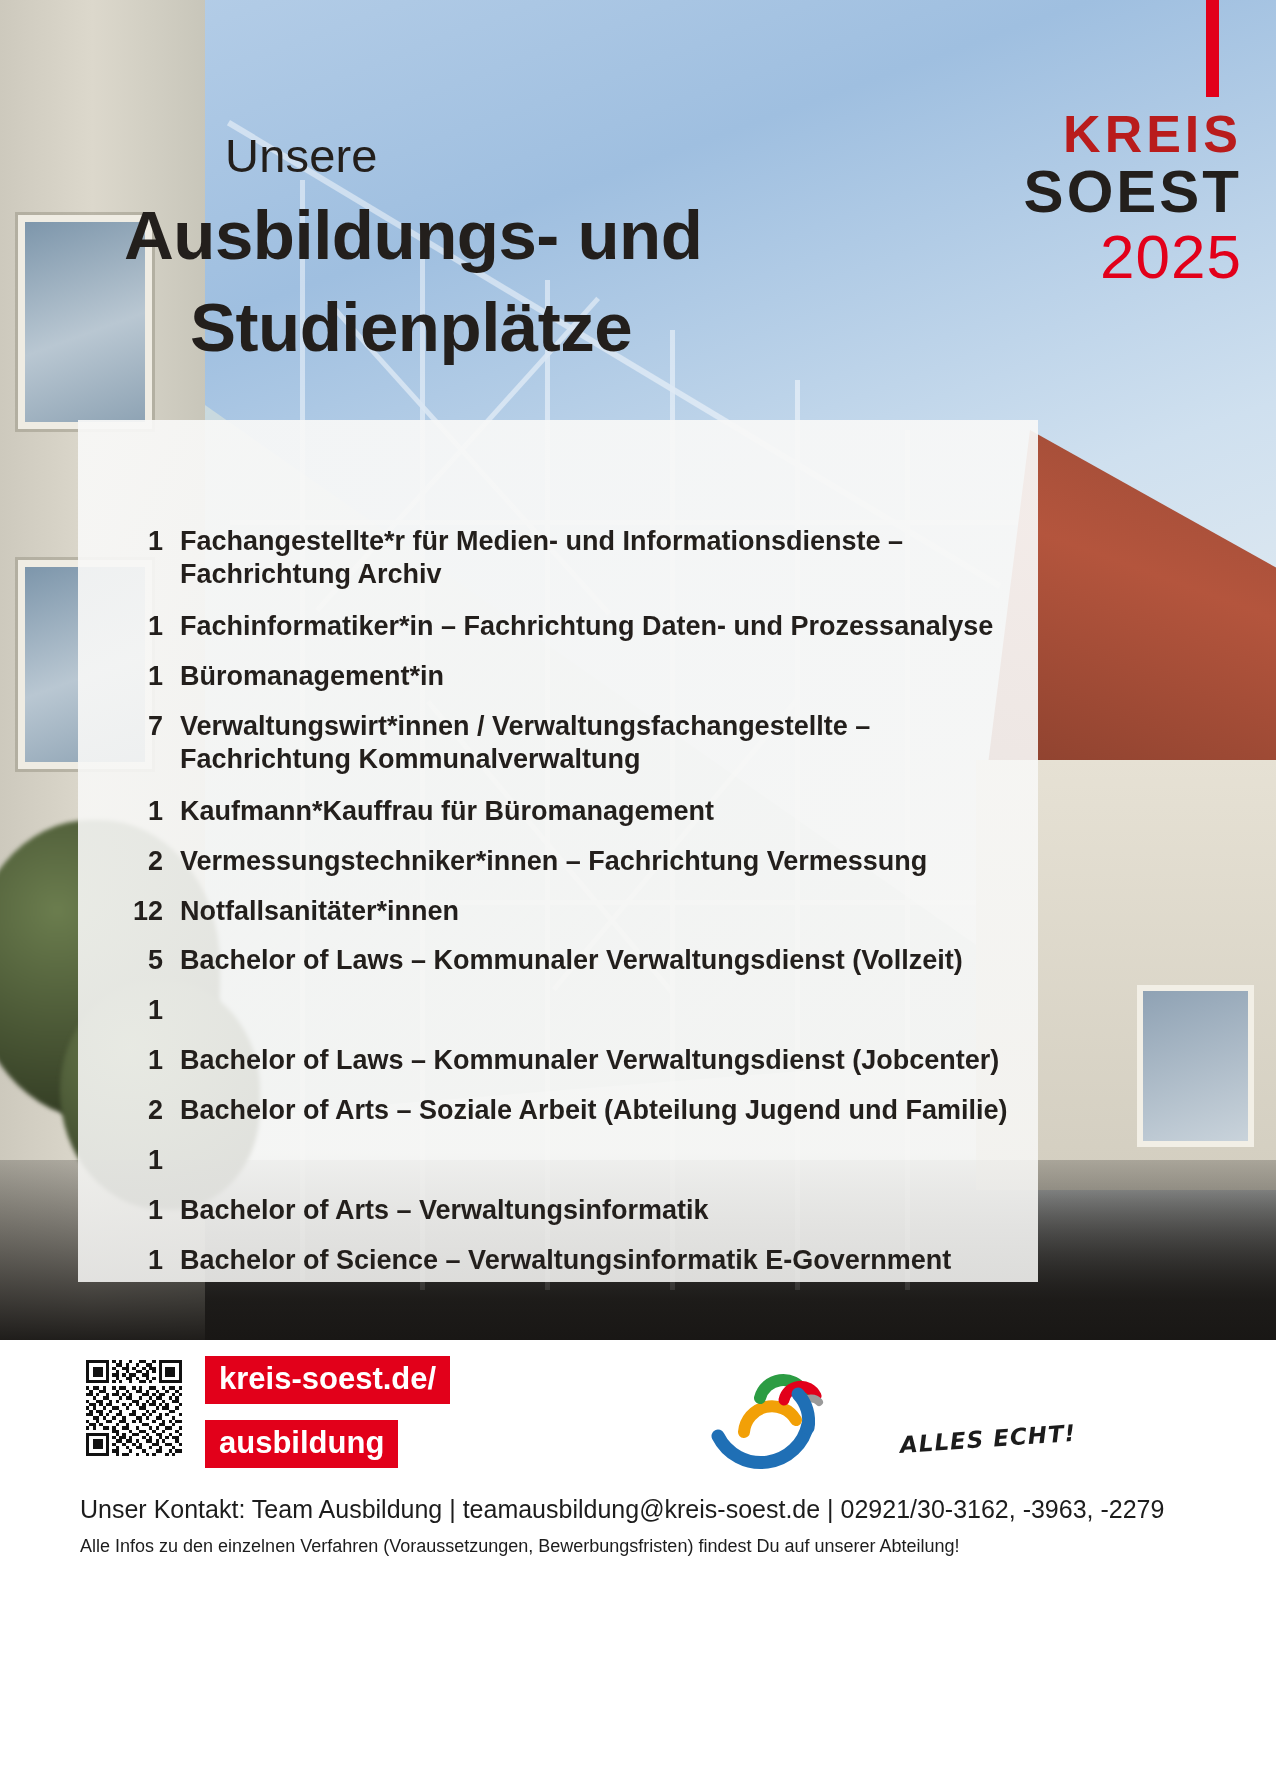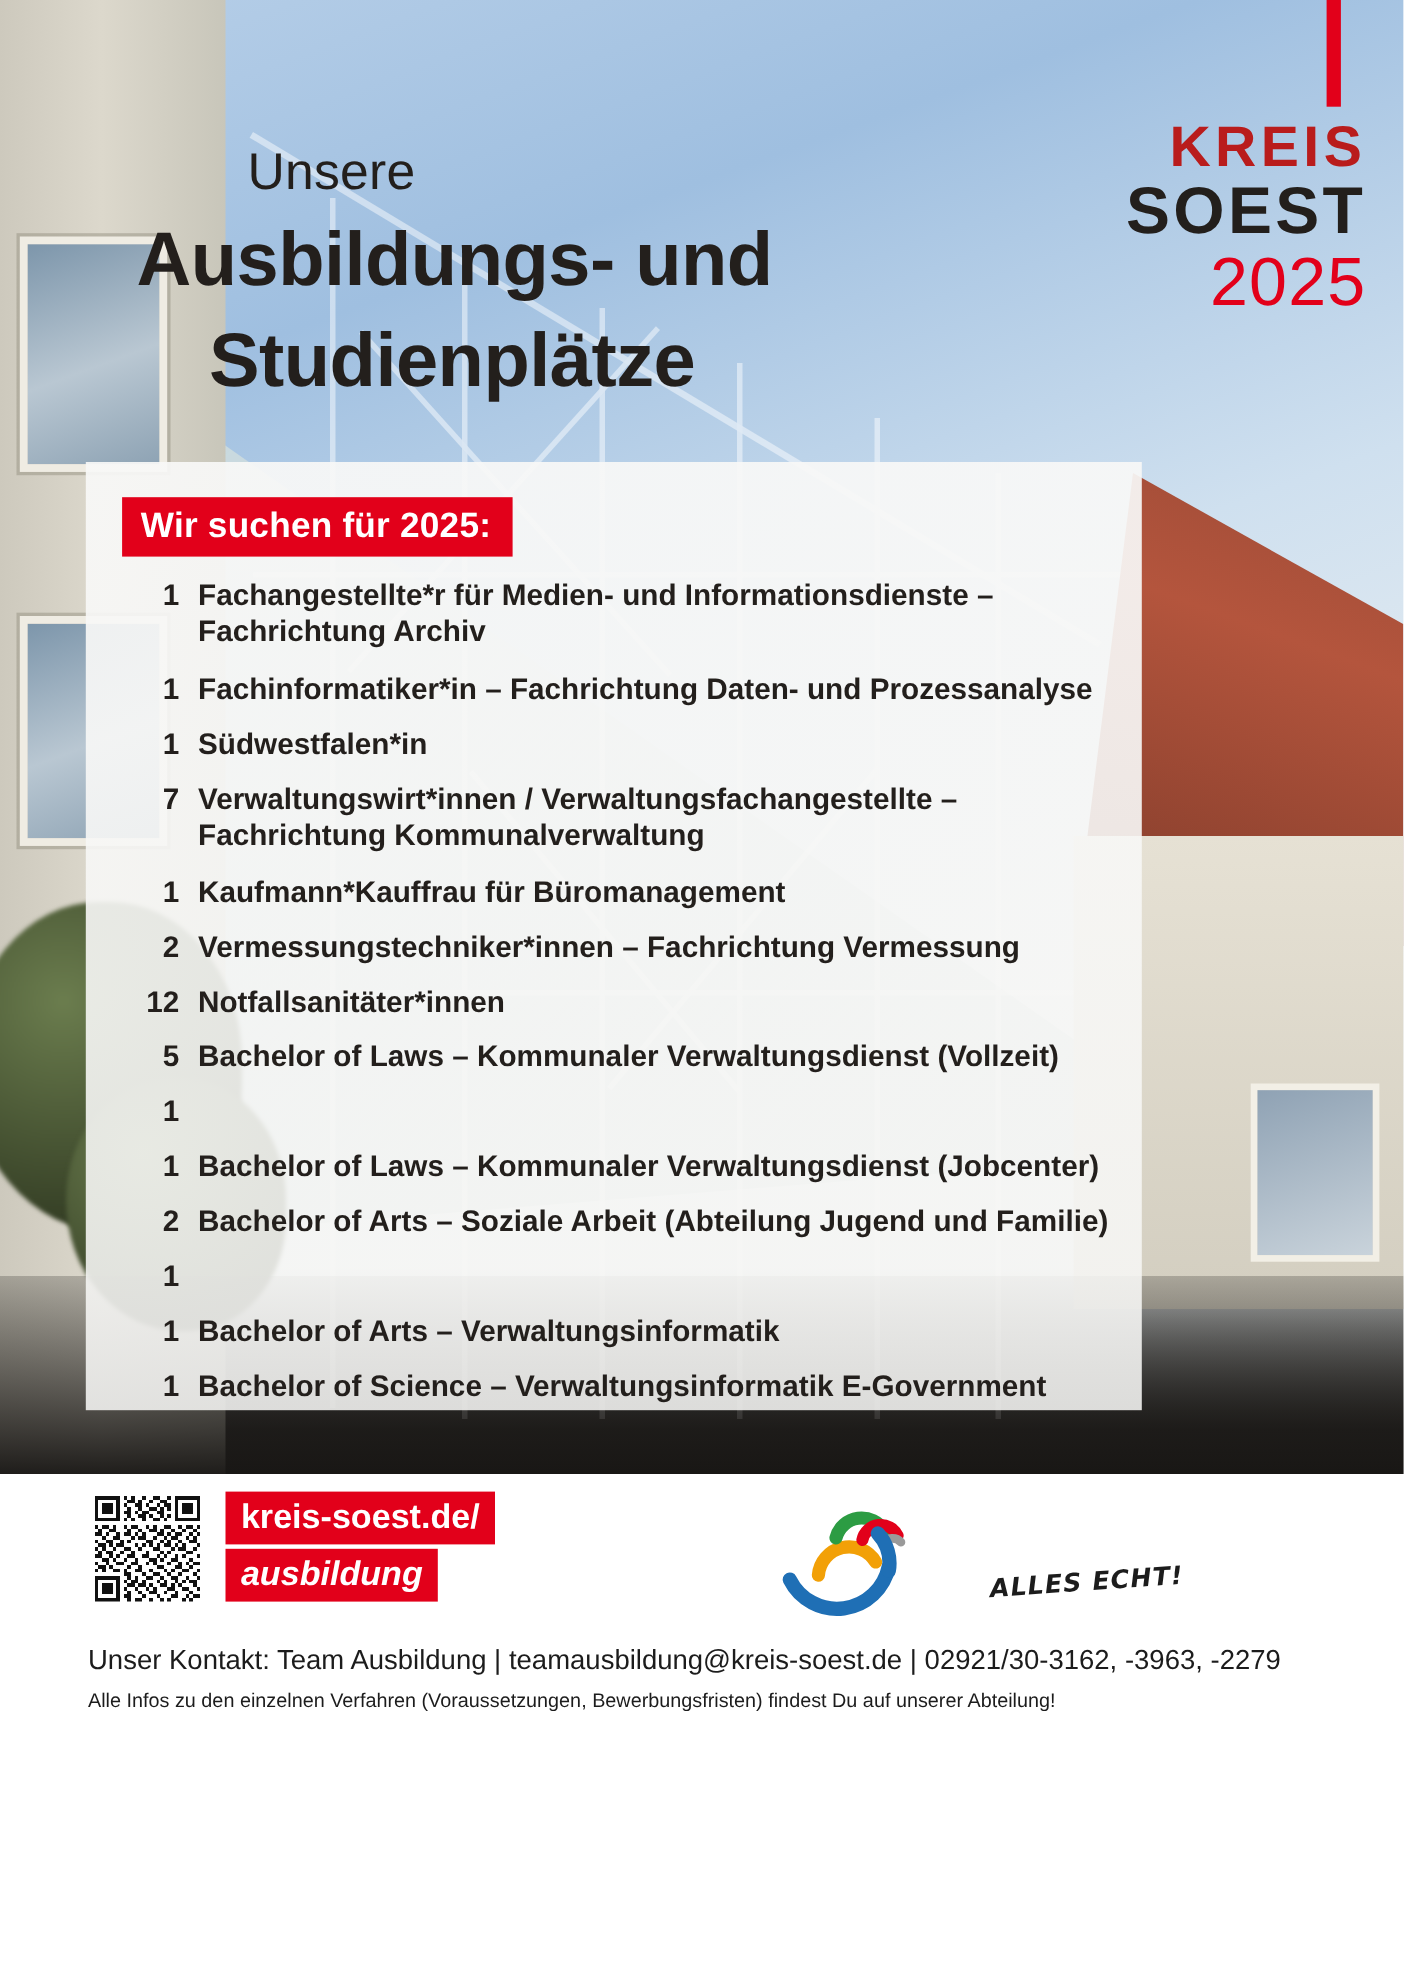--- a/index.html
+++ b/index.html
@@ -104,21 +104,21 @@
   .row.compact{margin-bottom:17px;}
 
   
   .footer{position:absolute;left:0;top:1340px;width:1276px;height:449px;background:#fff;}
   .qr{position:absolute;left:86px;top:20px;width:96px;height:96px;}
   .urlbox{position:absolute;left:205px;top:16px;}
   .urlline{
     background:#e2001a;color:#fff;font-size:31px;font-weight:bold;
     padding:5px 14px 7px 14px;display:inline-block;line-height:1.16;
   }
-  .urlline2{margin-top:4px;font-style:italic;}
+  .urlline2{margin-top:16px;}
 
   .swlogo{position:absolute;left:700px;top:18px;width:380px;height:120px;}
   .swname{
     position:absolute;left:815px;top:32px;
     font-size:43px;color:#1c1c1c;font-weight:400;letter-spacing:.3px;
   }
   .swclaim{
     position:absolute;left:900px;top:92px;
     font-size:23px;color:#1c1c1c;font-style:italic;
     font-family:"DejaVu Sans", sans-serif;letter-spacing:1px;
@@ -176,33 +176,32 @@
   </div>
 
   <div class="logobar"></div>
   <div class="logo">
     <div class="lk">KREIS</div>
     <div class="ls">SOEST</div>
     <div class="lyear">2025</div>
   </div>
 
   <div class="panel">
-    <div class="badge">Wir suchen für 2025:</div>
     <div class="list" id="list">
         <div class="row">
           <div class="num">1</div>
           <div class="txt">Fachangestellte*r für Medien- und Informationsdienste – Fachrichtung Archiv</div>
         </div>
         <div class="row compact">
           <div class="num">1</div>
           <div class="txt">Fachinformatiker*in – Fachrichtung Daten- und Prozessanalyse</div>
         </div>
         <div class="row compact">
           <div class="num">1</div>
-          <div class="txt">Südwestfalen*in</div>
+          <div class="txt">Büromanagement*in</div>
         </div>
         <div class="row">
           <div class="num">7</div>
           <div class="txt">Verwaltungswirt*innen / Verwaltungsfachangestellte – Fachrichtung Kommunalverwaltung</div>
         </div>
         <div class="row compact">
           <div class="num">1</div>
           <div class="txt">Kaufmann*Kauffrau für Büromanagement</div>
         </div>
         <div class="row compact">

